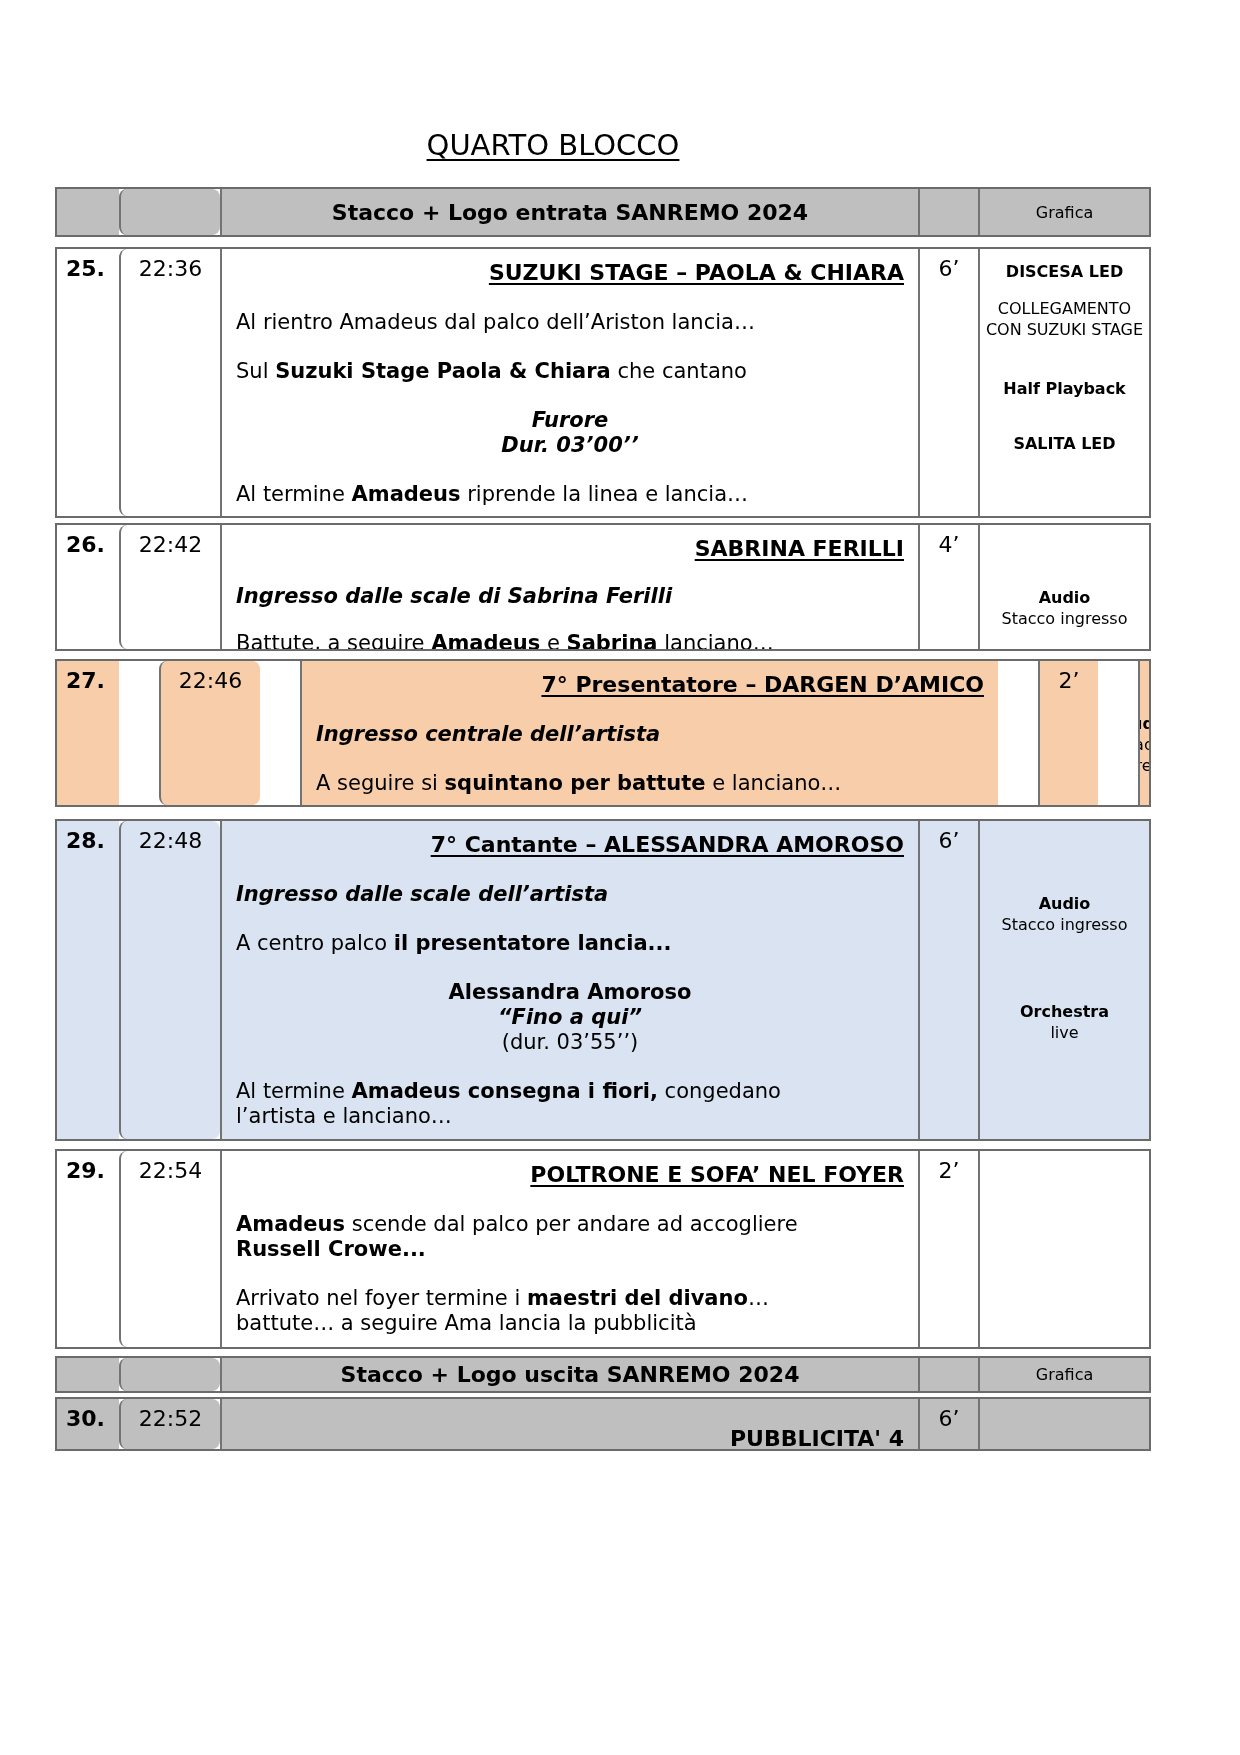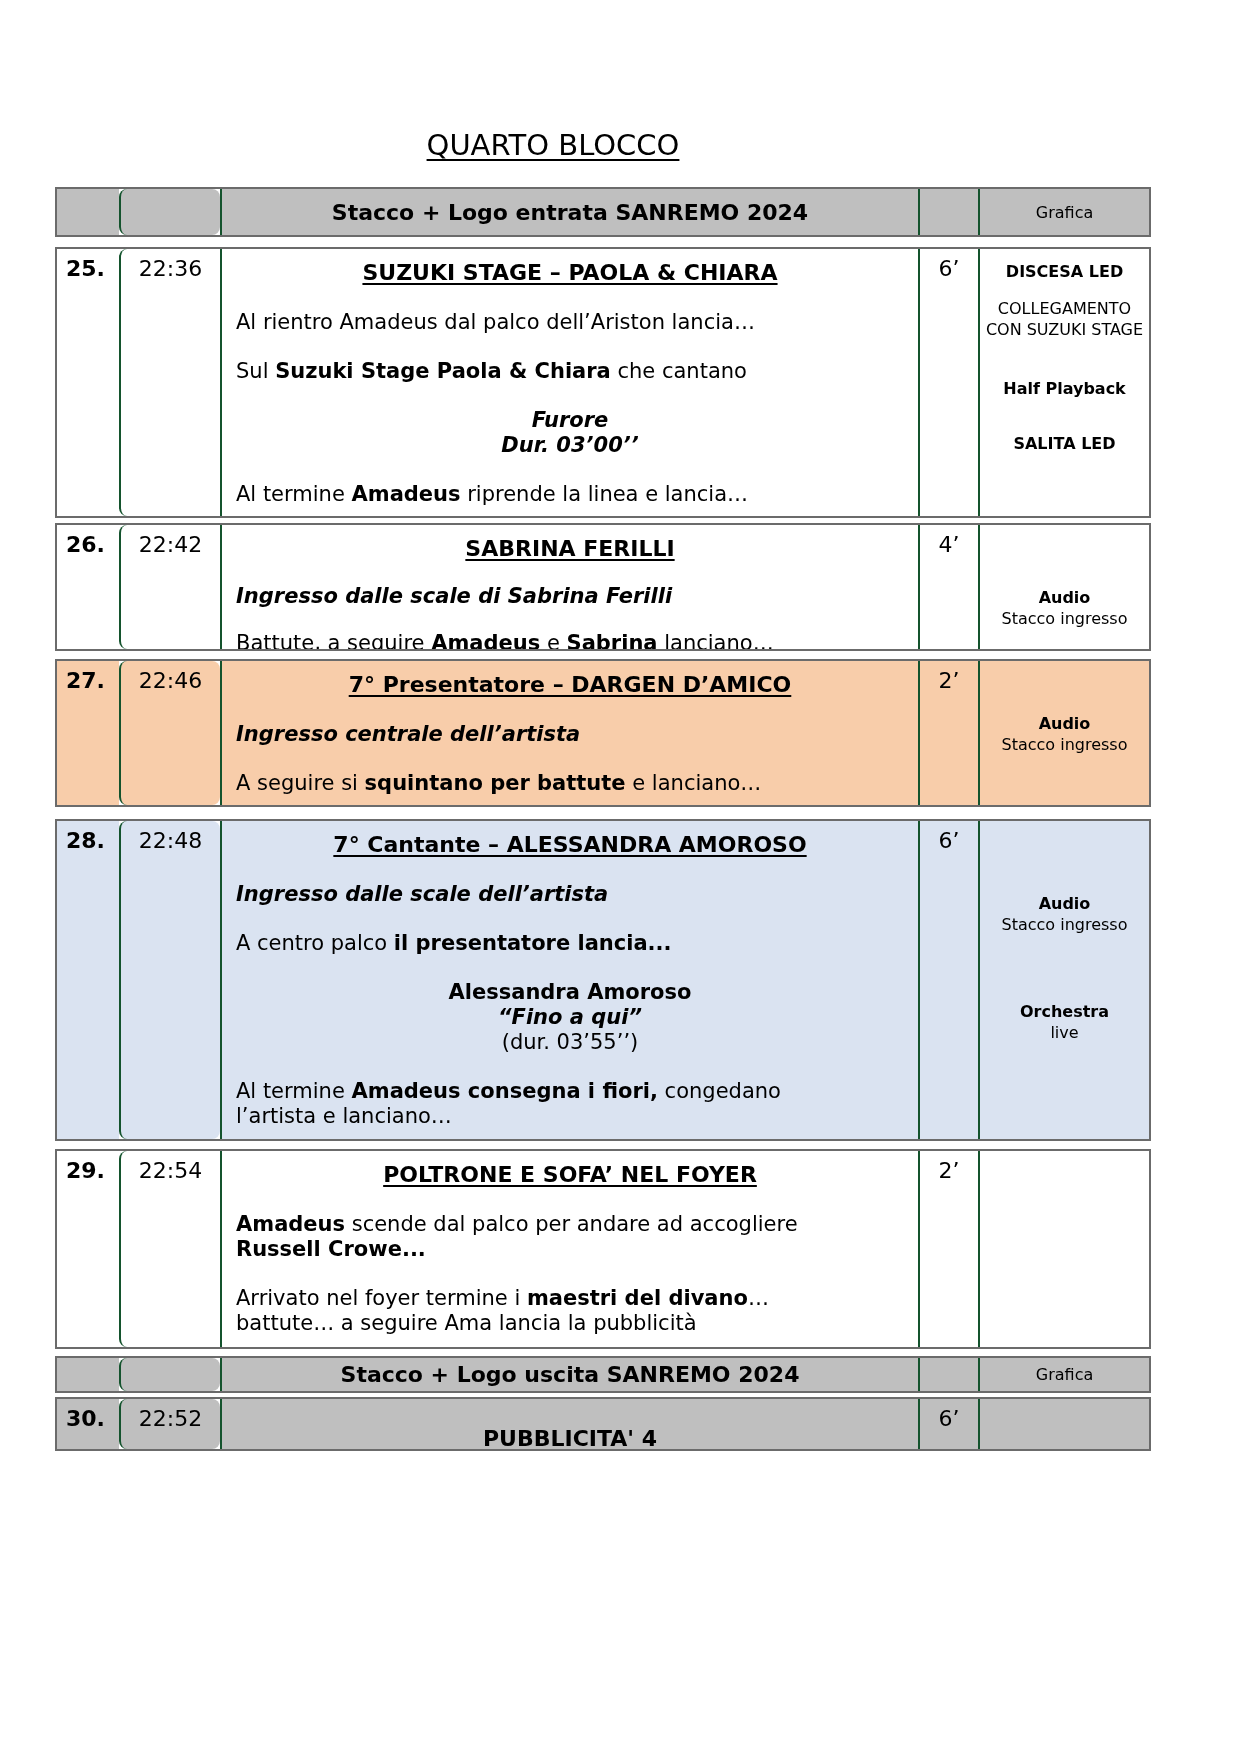--- a/index.html
+++ b/index.html
@@ -8,49 +8,49 @@
     font-family:"DejaVu Sans", sans-serif; color:#000; overflow:hidden;
   }
   .doc-title-wrap { padding-top:130px; width:996px; margin-left:55px; text-align:center; }
   .doc-title {
     display:inline-block; font-size:29px; line-height:30px; font-weight:400;
     text-decoration:underline; text-underline-offset:4px; margin:0 0 27px 0;
   }
   .table { width:1096px; margin-left:55px; }
   .row { display:flex; border:2px solid #6b6b6b; box-sizing:border-box; background:#fff; }
   .cell { box-sizing:border-box; overflow:hidden; }
-  .cell + .cell { border-left:2px solid #14532d; }
+  .cell + .cell { border-left:2px solid #737373; }
   .c-num   { width:62px;  flex:0 0 62px;  font-size:22px; font-weight:bold; padding:7px 12px 0 9px; }
   .c-time  { width:101px; flex:0 0 101px; font-size:22px; text-align:center; padding-top:7px;border-radius:8px; }
   .c-main  { width:698px; flex:0 0 698px; font-size:21px; padding:10px 14px; }
   .c-dur   { width:60px;  flex:0 0 60px;  font-size:22px; text-align:center; padding-top:7px; }
   .c-notes {
     width:175px; flex:1 1 175px; font-size:16px; text-align:center;
     display:flex; flex-direction:column; align-items:center;
   }
-  .row-title { text-align:center; font-weight:bold; font-size:22px; line-height:27px;
+  .row-title { text-align:right; font-weight:bold; font-size:22px; line-height:27px;
                text-decoration:underline; text-underline-offset:3px; }
   .para { margin-top:24px; line-height:25px; }
   .para.center { text-align:center; }
   .b { font-weight:bold; }
   .i { font-style:italic; }
   .note-block { line-height:21px; }
   
   .banner .c-main  { display:flex; align-items:center; justify-content:center;
                      font-weight:bold; font-size:22px; padding:0 14px; }
   .banner .c-notes { justify-content:center; font-size:16px; }
   
   .bg-gray  .cell { background:#BFBFBF; }
   .bg-peach .cell { background:#F8CDAA; }
   .bg-blue  .cell { background:#DAE3F1; }
   
   .row-0 { height:50px; }
   .row-1 { height:271px; margin-top:10px; }
   .row-2 { height:128px; margin-top:5px; }
-  .row-3 { height:148px; margin-top:8px; }
+  .row-3 { height:148px; margin-top:8px;gap:40px; }
   .row-4 { height:322px; margin-top:12px; }
   .row-5 { height:200px; margin-top:8px; }
   .row-6 { height:37px;  margin-top:7px; }
   .row-7 { height:54px;  margin-top:4px; }
   .row-2 .para { margin-top:22px; }
   .row-7 .c-main { padding-top:26px; }
   
   .row-1 .c-notes { padding-top:12px; }
   .row-1 .note-block:nth-child(2) { margin-top:16px; }
   .row-1 .note-block:nth-child(3) { margin-top:38px; }

